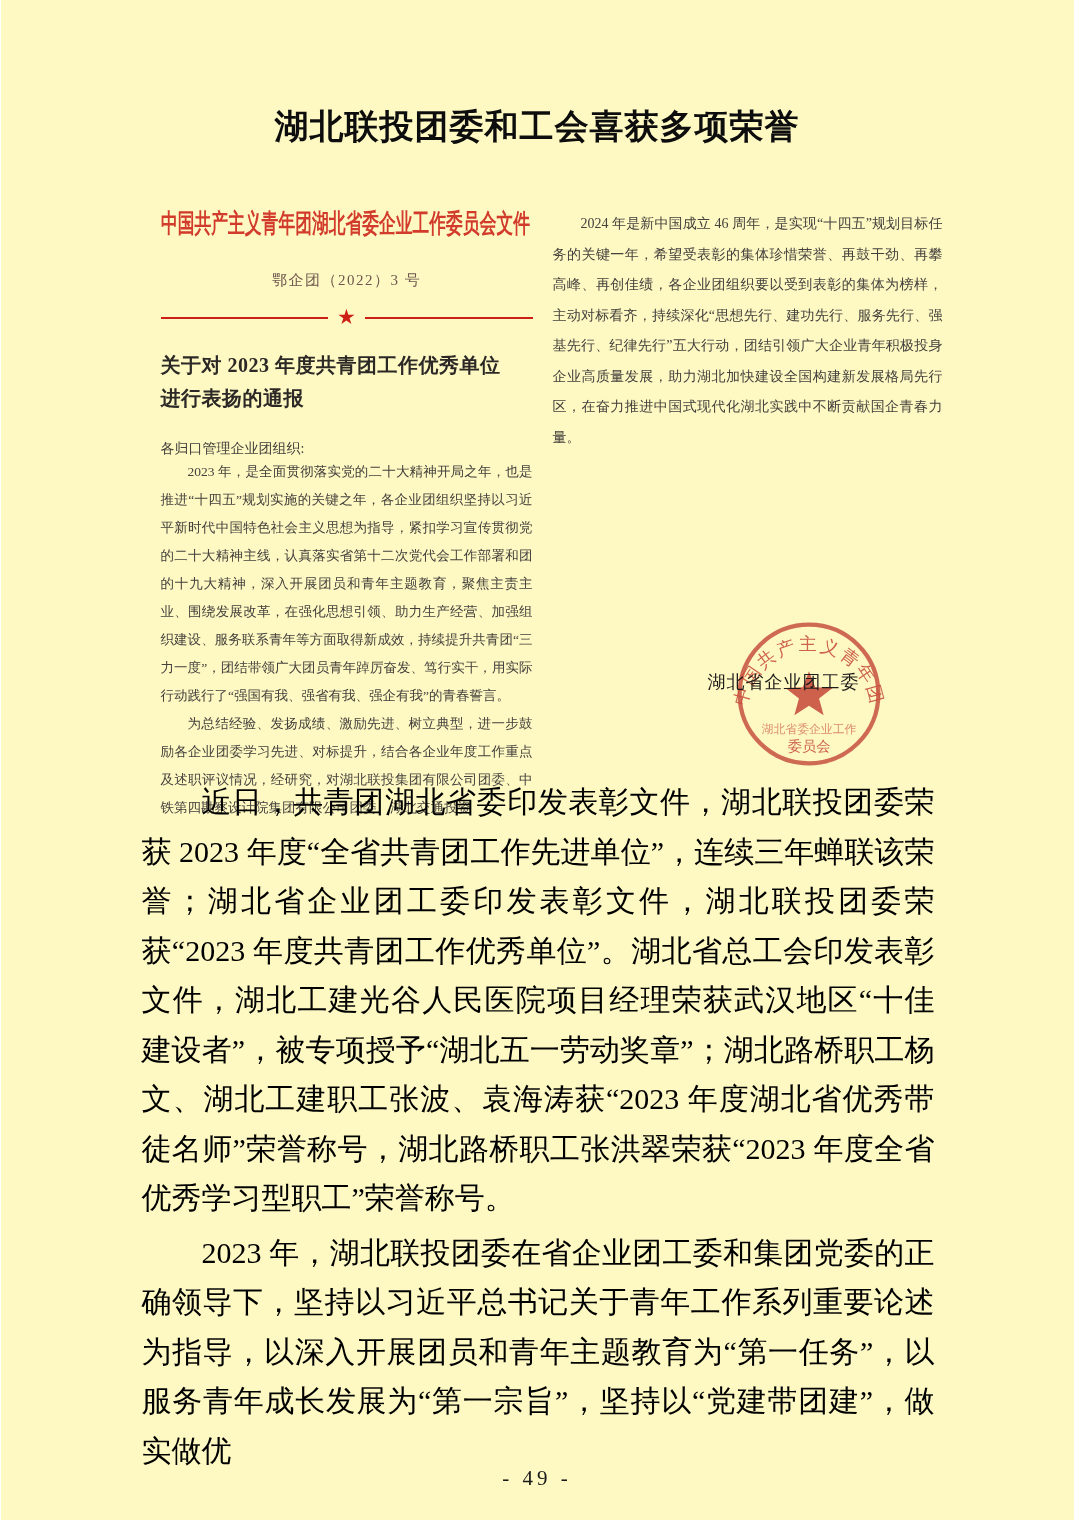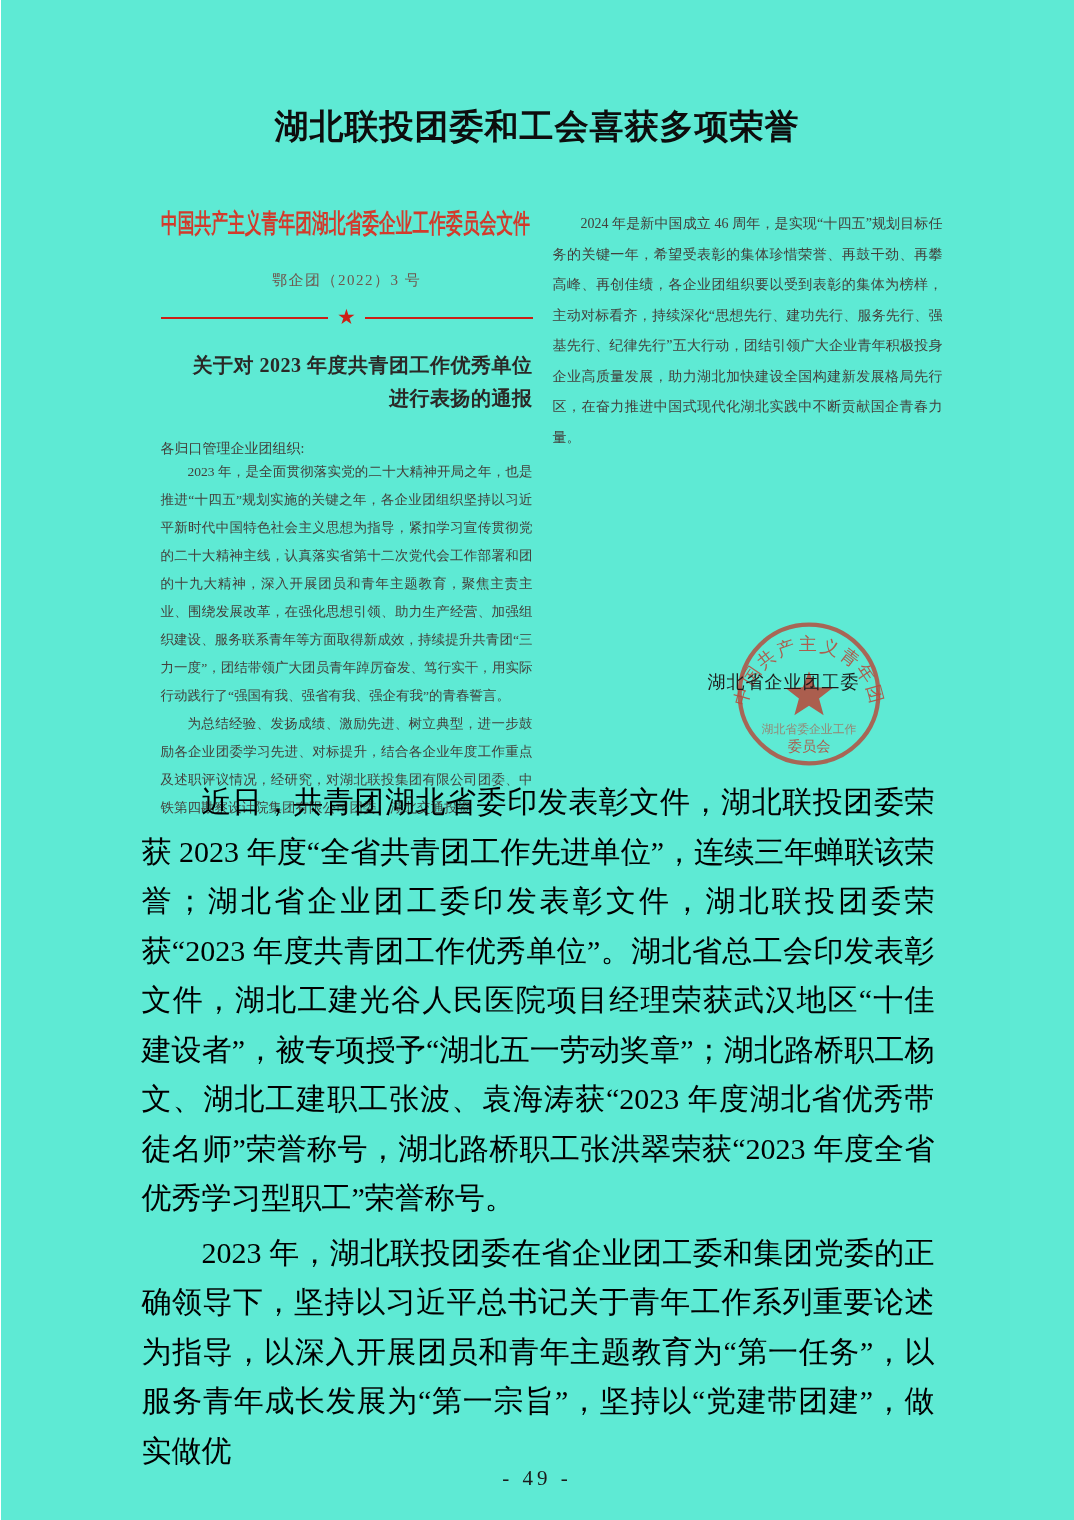--- a/index.html
+++ b/index.html
@@ -1,21 +1,21 @@
 <!DOCTYPE html>
 <html><head>
 <meta charset="utf-8">
 <style>
   * { margin:0; padding:0; box-sizing:border-box; }
   html,body { background:#ffffff; }
   .page {
     position:relative;
     width:1073px; height:1520px;
     margin:0 auto;
-    background:#5eead4;
+    background:#fef9c3;
     font-family:"Liberation Serif","DejaVu Serif",serif;
     overflow:hidden;
   }
 
   
   .main-title {
     position:absolute; top:104px; left:0; right:0;
     text-align:center;
     font-size:34px; font-weight:700; color:#0d0d0d;
     letter-spacing:1px;
@@ -42,21 +42,21 @@
     font-size:15px; color:#6f574e; letter-spacing:1.5px;
   }
   .star-line {
     margin-top:17px;
     display:flex; align-items:center; gap:9px;
   }
   .star-line .rule { flex:1; border-top:2px solid #cc1f16; }
   .star-line .star-glyph { color:#cc1f16; font-size:21px; line-height:1; }
 
   .doc-title {
-    margin-top:21px; text-align:right;
+    margin-top:21px; text-align:left;
     font-size:20px; font-weight:700; color:#2b2826;
     line-height:1.65; letter-spacing:0.5px;font-family:Liberation Serif, serif;
   }
   .salutation {
     margin-top:25px;
     font-size:14px; color:#44403c;
   }
   .scan-para {
     font-size:13.5px; line-height:28px;
     text-align:justify; text-indent:2em; color:#44403c;

